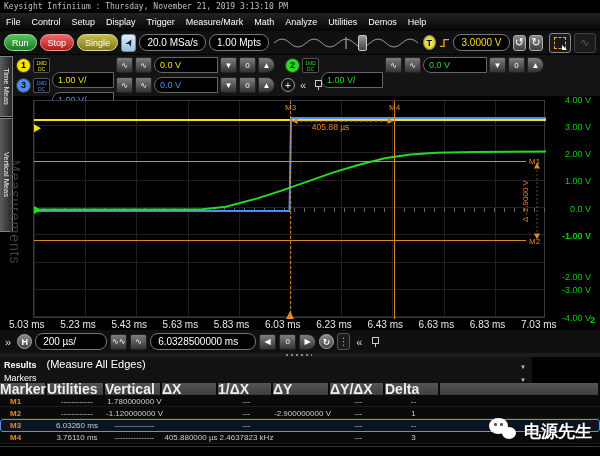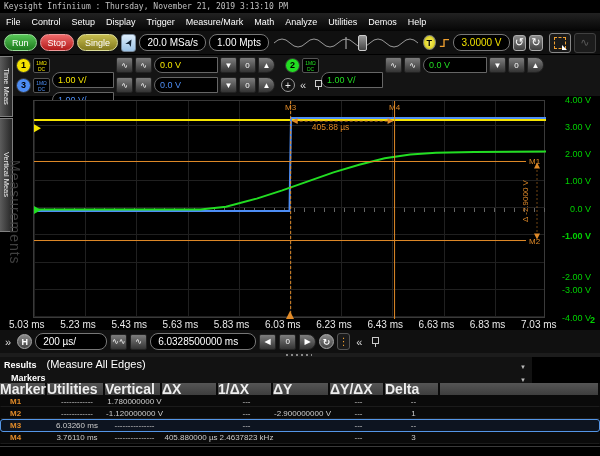--- a/index.html
+++ b/index.html
@@ -320,21 +320,21 @@
       <div class="grip"></div>
     </div>
 
   <div class="sechdr" style="top:357px;">
     <span style="font-weight:bold;padding-left:4px;">Results</span>
     <span style="padding-left:10px;font-size:11px;">(Measure All Edges)</span>
     <span class="caret">▼</span>
   </div>
 
   <div class="sechdr" style="top:370px;">
-    <span style="font-weight:bold;padding-left:11px;">Markers</span>
+    <span style="font-weight:normal;padding-left:4px;">Markers</span>
 
     <span class="caret">▼</span>
   </div>
 
   <div class="thead" id="results-header-row">
       <div class="thcell c0">Marker</div>
       <div class="thcell c1">Utilities</div>
       <div class="thcell c2">Vertical</div>
       <div class="thcell c3">ΔX</div>
       <div class="thcell c4">1/ΔX</div>
@@ -384,14 +384,23 @@
         <div class="mcell c3">405.880000 µs</div>
         <div class="mcell c4">2.4637823 kHz</div>
         <div class="mcell c5"></div>
         <div class="mcell c6">---</div>
         <div class="mcell c7">3</div>
         <div class="mcell cf"></div>
       </div>
     </div>
   <div class="botline"></div>
 
+  <div class="wm">
+    <div class="wm-icon">
+      <div class="bub1"></div>
+        <div class="bub2"></div>
+        <div class="e1"></div>
+        <div class="e2"></div>
+    </div>
+    <div class="wm-text">电源先生</div>
+  </div>
 
 </div>
 
 </body></html>

